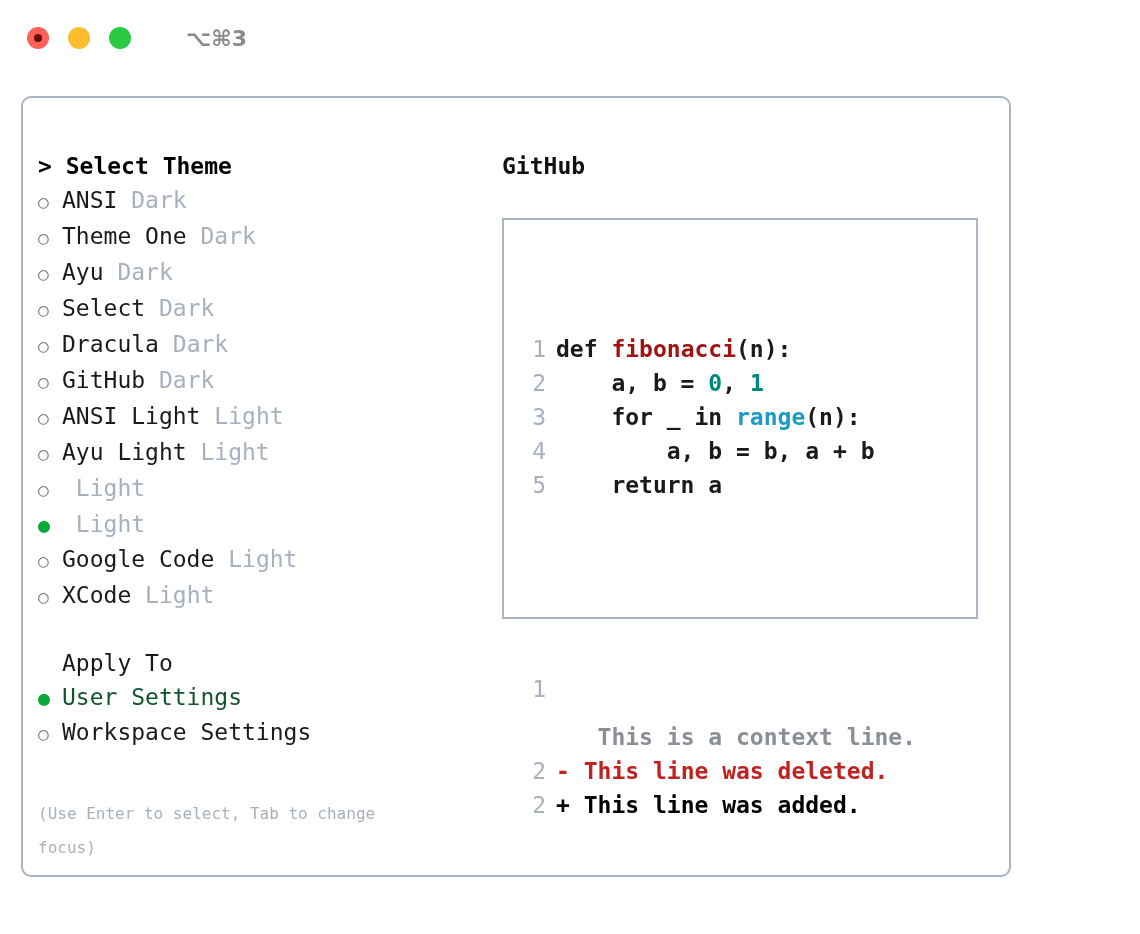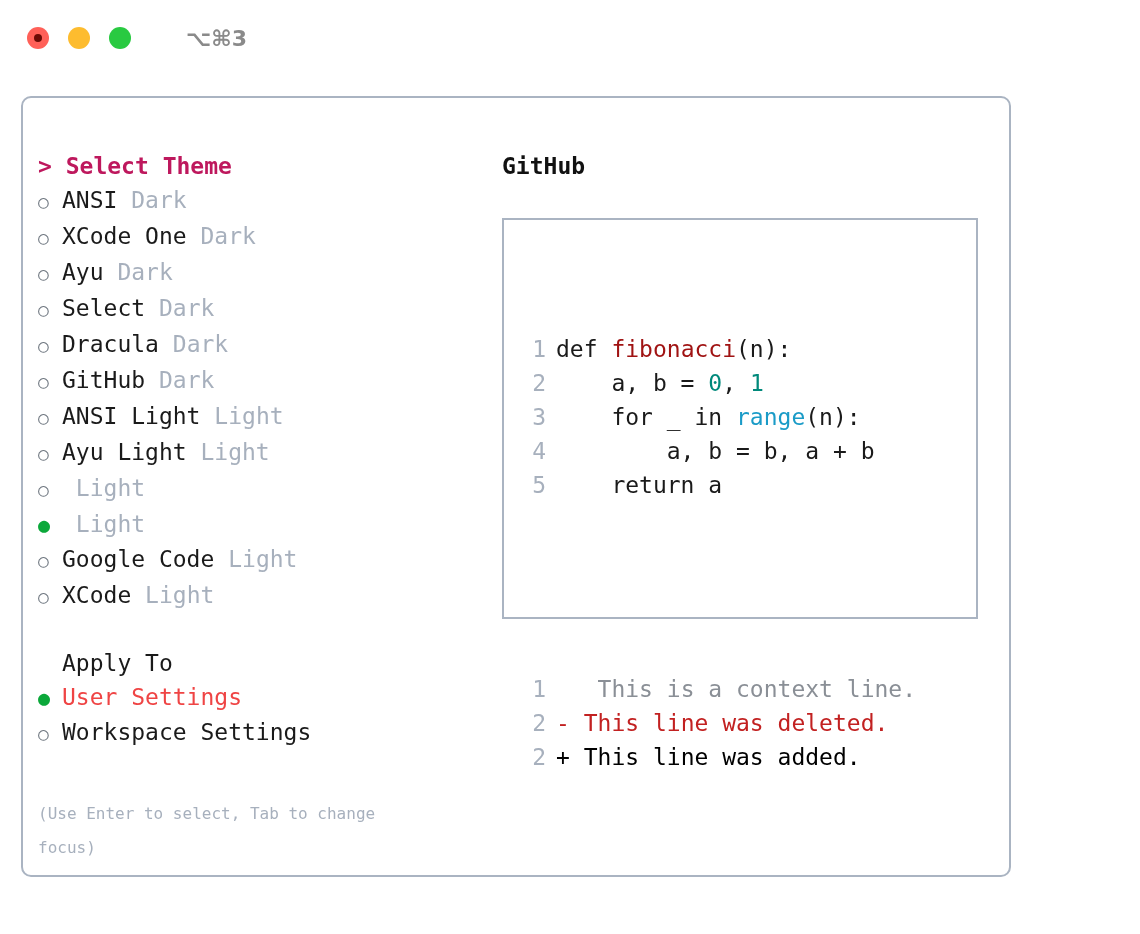--- a/index.html
+++ b/index.html
@@ -90,21 +90,21 @@
   .left-col {
     position: absolute;
     left: 15px;
     top: 51px;
     width: 440px;
   }
 
   .section-title {
     font-size: 23px;
     line-height: 34px;
-    color: #be185d;
+    color: #000000;
     white-space: pre;
   }
   .section-title.bold { font-weight: bold; }
 
   .theme-row {
     display: flex;
     align-items: baseline;
     font-size: 23px;
     line-height: 34px;
     white-space: pre;
@@ -125,21 +125,21 @@
   .spacer-sm { height: 32px; }
 
   .apply-row {
     display: flex;
     align-items: baseline;
     font-size: 23px;
     line-height: 34px;
     white-space: pre;
   }
   .apply-row .apply-label { color: #1a1a1a; }
-  .apply-row.selected .apply-label { color: #ef4444; }
+  .apply-row.selected .apply-label { color: #14532d; }
 
   .hint {
     margin-top: 46px;
     font-size: 16px;
     line-height: 34px;
     color: #a7b0bd;
     width: 400px;
     white-space: pre-wrap;
   }
 
@@ -175,29 +175,29 @@
     white-space: pre;
   }
   .code-line { display: flex; white-space: pre; }
   .lnum {
     color: #a7b0bd;
     width: 30px;
     text-align: right;
     flex: none;
     display: inline-block;
   }
-  .ltext { padding-left: 10px; color: #1a1a1a; }
+  .ltext { padding-left: 10px; color: #1a1a1a; font-weight: bold; }
   .blank-line { height: 34px; }
 
   .tok-fn    { color: #a01313; }
   .tok-num   { color: #00897b; }
   .tok-call  { color: #1a9bc7; }
   .tok-plain { color: #1a1a1a; }
 
-  .diff-ctx { color: #8a8f96; }
+  .diff-ctx { color: #8a8f96; margin-top: 48px; }
   .diff-del { color: #c22121; }
   .diff-add { color: #000000; }
 </style>
 </head>
 <body>
 
 <div class="window">
 
   <div class="titlebar">
     <div class="lights">
@@ -210,21 +210,21 @@
 
   <div class="panel">
     <div class="panel-inner">
 
       <div class="left-col">
 
         <div class="section-title bold"><span>&gt;</span> <span>Select Theme</span></div>
 
         <div id="theme-list">
             <div class="theme-row"><span class="marker">○</span><span class="theme-name">ANSI</span><span> </span><span class="theme-kind">Dark</span></div>
-            <div class="theme-row"><span class="marker">○</span><span class="theme-name">XCode One</span><span> </span><span class="theme-kind">Dark</span></div>
+            <div class="theme-row"><span class="marker">○</span><span class="theme-name">Theme One</span><span> </span><span class="theme-kind">Dark</span></div>
             <div class="theme-row"><span class="marker">○</span><span class="theme-name">Ayu</span><span> </span><span class="theme-kind">Dark</span></div>
             <div class="theme-row"><span class="marker">○</span><span class="theme-name">Select</span><span> </span><span class="theme-kind">Dark</span></div>
             <div class="theme-row"><span class="marker">○</span><span class="theme-name">Dracula</span><span> </span><span class="theme-kind">Dark</span></div>
             <div class="theme-row"><span class="marker">○</span><span class="theme-name">GitHub</span><span> </span><span class="theme-kind">Dark</span></div>
             <div class="theme-row"><span class="marker">○</span><span class="theme-name">ANSI Light</span><span> </span><span class="theme-kind">Light</span></div>
             <div class="theme-row"><span class="marker">○</span><span class="theme-name">Ayu Light</span><span> </span><span class="theme-kind">Light</span></div>
             <div class="theme-row"><span class="marker">○</span><span> </span><span class="theme-kind">Light</span></div>
             <div class="theme-row selected"><span class="marker sel">●</span><span> </span><span class="theme-kind">Light</span></div>
             <div class="theme-row"><span class="marker">○</span><span class="theme-name">Google Code</span><span> </span><span class="theme-kind">Light</span></div>
             <div class="theme-row"><span class="marker">○</span><span class="theme-name">XCode</span><span> </span><span class="theme-kind">Light</span></div>

